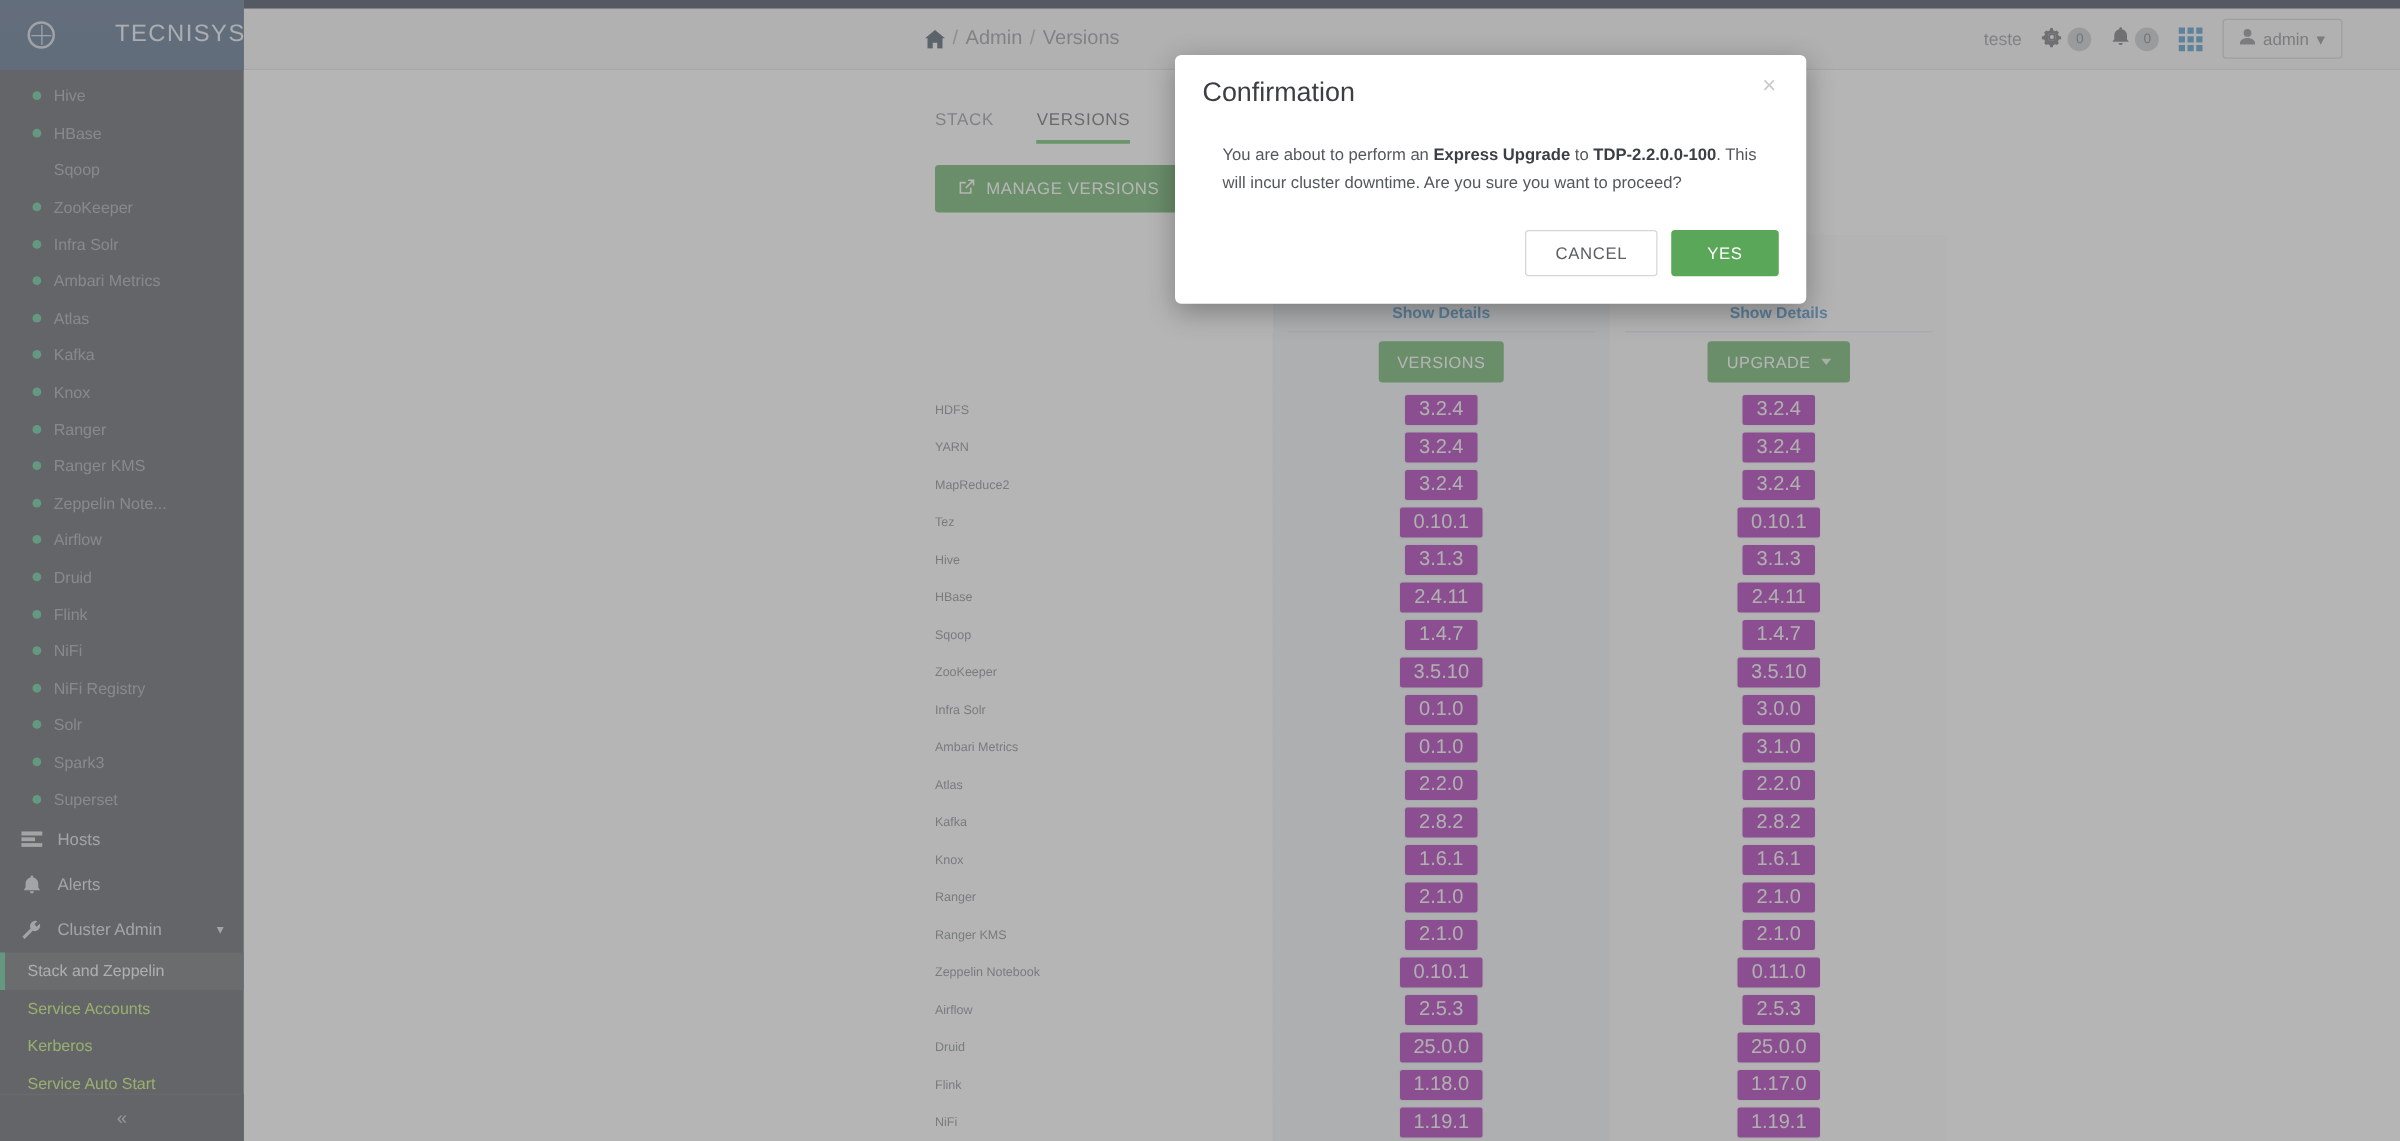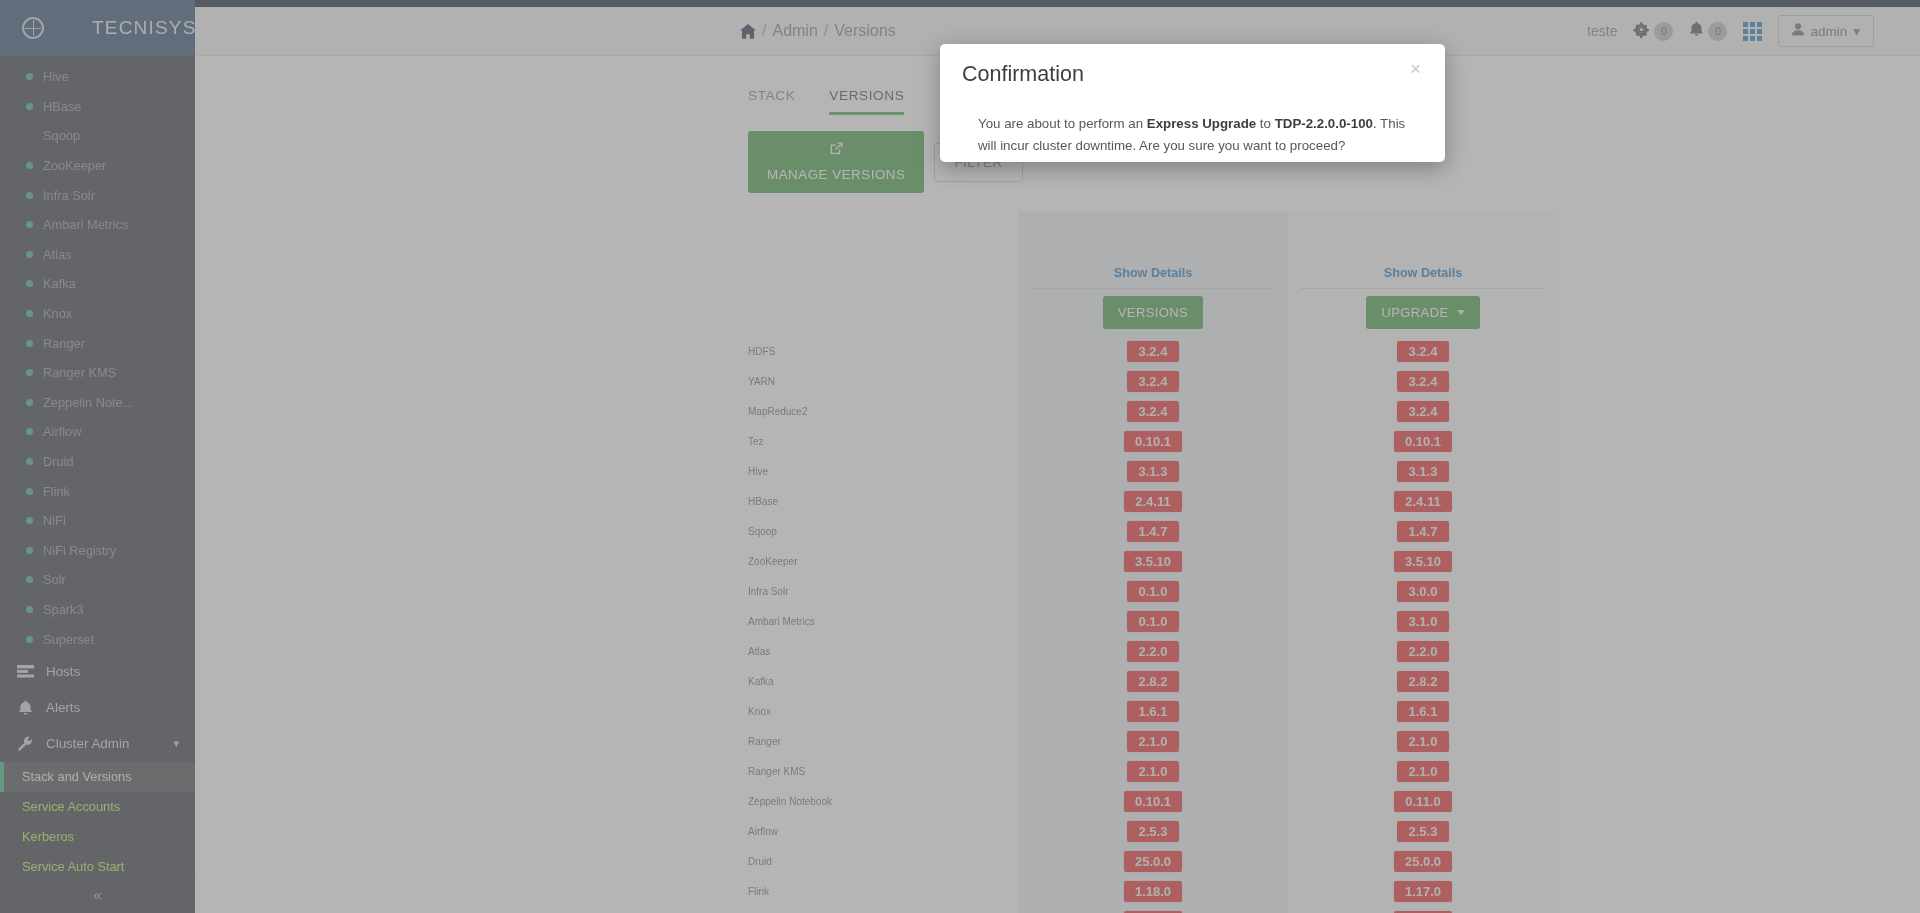--- a/index.html
+++ b/index.html
@@ -275,21 +275,20 @@
     border: none;
     border-radius: 3px;
     font-size: 13.4px;
     letter-spacing: 0.5px;
     padding: 11px 19px;
     display: inline-flex;
     align-items: center;
     gap: 9px;
     cursor: pointer;
     font-family: "Liberation Sans", sans-serif;
-    flex-direction: column;
   }
   .btn-outline {
     background: transparent;
     color: #8a8e92;
     border: 1px solid #ccd0d4;
     border-radius: 3px;
     font-size: 13.4px;
     letter-spacing: 0.5px;
     padding: 11px 19px;
     cursor: pointer;
@@ -364,28 +363,27 @@
   }
   .ver-cell {
     text-align: center;
     border-top: 1px solid #e6e8ea;
     vertical-align: middle;
   }
   .ver-cell.col-current { background: #eef1f4; }
   .ver-cell.col-upgrade { background: #fbfbfb; }
   .ver-pill {
     display: inline-block;
-    background: #ef4444;
+    background: #a21caf;
     color: #f2f6f2;
-    font-size: 13px;
+    font-size: 16px;
     border-radius: 2px;
     padding: 3px 11px;
     min-width: 52px;
     box-shadow: 0 0 0 1px rgba(0,0,0,0.04);
-    font-weight: bold;
   }
   .pad-cell { background: #ffffff; }
 
   
   #modal {
     position: absolute;
     left: 940px; top: 44px;
     width: 505px;
     background: #ffffff;
     border-radius: 5px;
@@ -569,21 +567,21 @@
         <span class="nico">
           <svg width="16" height="16" viewBox="0 0 16 16" fill="#d6d9dc">
             <path d="M11.4.6a4.4 4.4 0 0 0-4 6.2L.9 13.3l1.8 1.8 6.5-6.5a4.4 4.4 0 0 0 5.6-5.7l-2.4 2.4-1.9-1.9 2.4-2.4A4.3 4.3 0 0 0 11.4.6z"></path>
           </svg>
         </span>
         <span>Cluster Admin</span>
         <span class="chev">▾</span>
       </div>
 
       <div class="sub-item active">
-        <span>Stack and Versions</span>
+        <span>Stack and Zeppelin</span>
       </div>
       <div class="sub-item">
         <span>Service Accounts</span>
       </div>
       <div class="sub-item">
         <span>Kerberos</span>
       </div>
       <div class="sub-item">
         <span>Service Auto Start</span>
       </div>
@@ -823,15 +821,19 @@
   <div id="backdrop"></div>
 
   <div id="modal">
     <div class="modal-head">
       <div class="modal-title">Confirmation</div>
       <button class="modal-close">×</button>
     </div>
     <div class="modal-body">
       <span>You are about to perform an </span><b>Express Upgrade</b><span> to </span><b>TDP-2.2.0.0-100</b><span>. This will incur cluster downtime. Are you sure you want to proceed?</span>
     </div>
+    <div class="modal-foot">
+      <button class="m-btn-cancel">CANCEL</button>
+      <button class="m-btn-yes">YES</button>
+    </div>
   </div>
 
 </div>
 
 </body></html>

